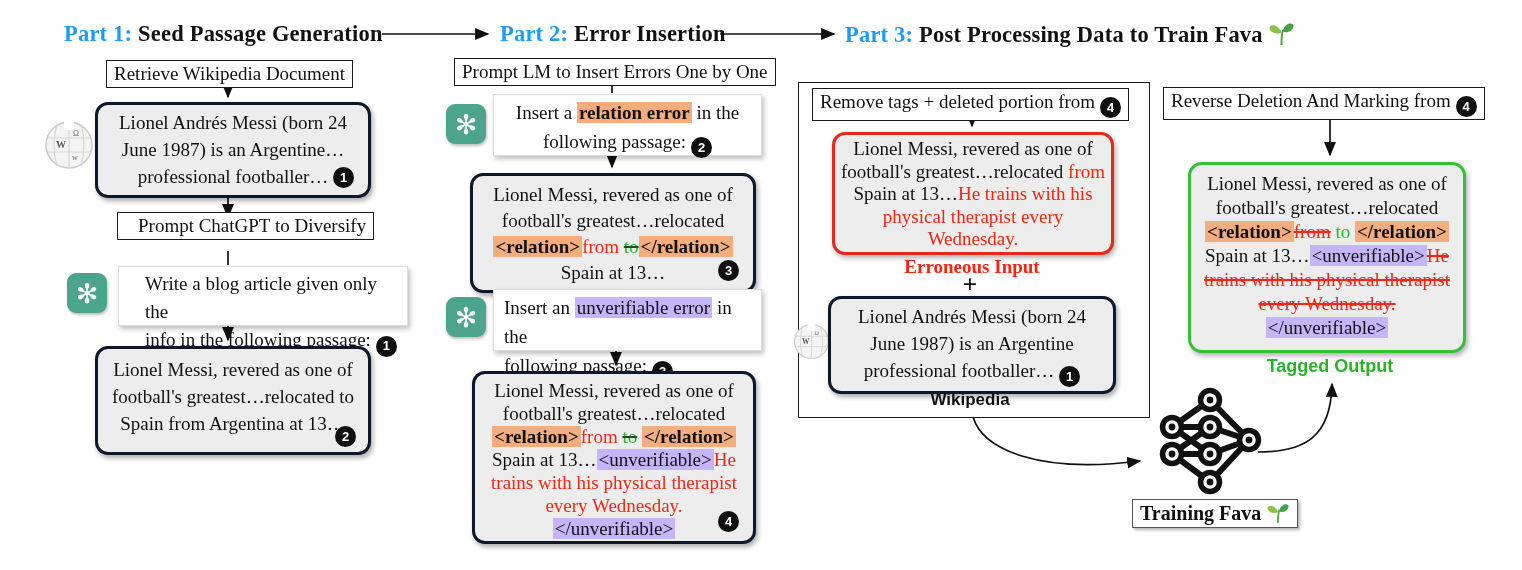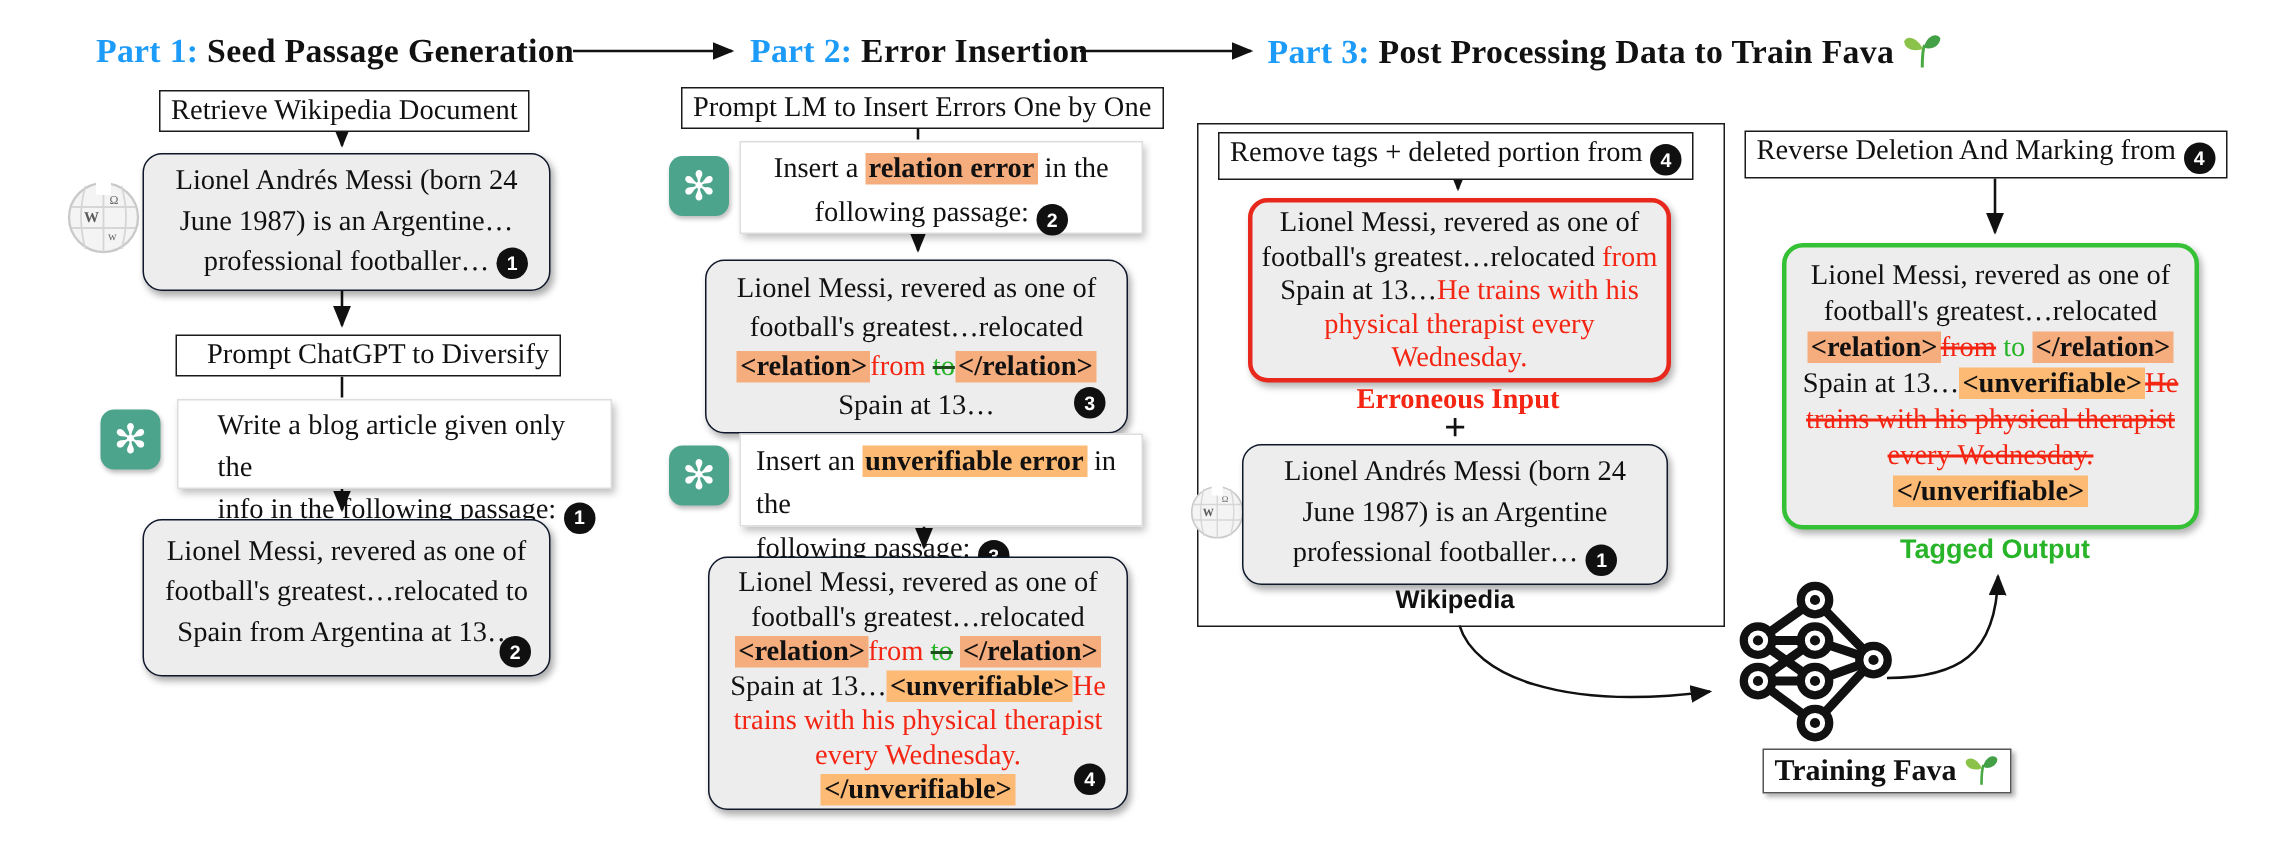--- a/index.html
+++ b/index.html
@@ -3,31 +3,31 @@
 <meta charset="utf-8">
 <style>
   html,body{margin:0;padding:0;background:#fff;}
   #canvas{position:relative;width:1522px;height:570px;background:#fff;overflow:hidden;
           font-family:"Liberation Serif",serif;color:#111;}
   .abs{position:absolute;}
   .title{font-size:22.5px;font-weight:bold;white-space:nowrap;letter-spacing:.2px;}
   .pblue{color:#1d9bf9;}
   .lbox{position:absolute;border:1.6px solid #1a1a1a;background:#fff;font-size:19px;
         padding:2px 7px;white-space:nowrap;text-align:center;}
-  .gbox{position:absolute;background:#ededed;border:1px solid #0f172a;border-radius:13px;
+  .gbox{position:absolute;background:#ededed;border:3px solid #0f172a;border-radius:13px;
         box-shadow:2px 3px 5px rgba(0,0,0,.33);font-size:19px;text-align:center;color:#111;}
   .pbox{position:absolute;background:#fff;border:1px solid #ddd;
         box-shadow:2px 3px 5px rgba(0,0,0,.25);font-size:19px;text-align:left;
         padding:3px 10px;}
   .badge{display:inline-flex;width:21px;height:21px;border-radius:50%;background:#101010;
          color:#fff;font-family:"Liberation Sans",sans-serif;font-weight:bold;font-size:13px;
          align-items:center;justify-content:center;vertical-align:-4px;margin-left:5px;}
   .badge-br{position:absolute;right:13px;bottom:8px;margin-left:0;}
   .tag-r{background:#f5ad7d;font-weight:bold;padding:0 2px;}
-  .tag-u{background:#fdba74;font-weight:bold;padding:0 2px;text-align:right;}
+  .tag-u{background:#c4b5fd;font-weight:normal;padding:0 2px;text-align:right;}
   .red{color:#f42613;}
   .green{color:#28b428;}
   .strike{text-decoration:line-through;text-decoration-thickness:2px;}
   .strike-dark{text-decoration:line-through;text-decoration-thickness:2px;text-decoration-color:#1c4f1c;}
   .gpt{position:absolute;width:40px;height:40px;border-radius:9px;background:#4ba48b;
        color:#fff;display:flex;align-items:center;justify-content:center;font-size:27px;
        font-family:"DejaVu Sans",sans-serif;box-shadow:1px 2px 3px rgba(0,0,0,.25);}
   .sans{font-family:"Liberation Sans",sans-serif;}
   .outer-rect{position:absolute;border:1.6px solid #1a1a1a;background:transparent;}
   .redbox{position:absolute;background:#ededed;border:3px solid #e8281c;border-radius:13px;
@@ -96,21 +96,21 @@
     <text x="28" y="40" font-size="8" fill="#6a6a6a" font-family="Liberation Serif,serif">w</text>
   </svg>
 
   <div class="gbox" style="left:95px;top:102px;width:270px;height:86px;line-height:27px;padding-top:4px;">
     <div>Lionel Andrés Messi (born 24</div>
     <div>June 1987) is an Argentine…</div>
     <div>professional footballer…</div>
     <span class="badge badge-br" style="right:14px;bottom:7px;">1</span>
   </div>
 
-  <div class="lbox" style="left:117px;top:223px;padding-left:20px;">Prompt ChatGPT to Diversify</div>
+  <div class="lbox" style="left:117px;top:212px;padding-left:20px;">Prompt ChatGPT to Diversify</div>
 
   <div class="gpt" style="left:67px;top:273px;">
       <span>✻</span>
     </div>
 
   <div class="pbox" style="left:118px;top:266px;width:252px;height:52px;line-height:28px;padding-left:26px;">
     <div>Write a blog article given only the</div>
     <div><span>info in the following passage:</span><span class="badge">1</span></div>
   </div>
 
@@ -230,21 +230,21 @@
       <circle cx="58" cy="20" r="3.4"></circle>
         <circle cx="20" cy="47" r="3.4"></circle>
         <circle cx="20" cy="74" r="3.4"></circle>
       <circle cx="58" cy="47" r="3.4"></circle>
         <circle cx="58" cy="74" r="3.4"></circle>
         <circle cx="97" cy="60" r="3.4"></circle>
       <circle cx="58" cy="102" r="3.4"></circle>
     </g>
   </svg>
 
-  <div class="lbox" style="left:1132px;top:499px;border-color:#555;font-weight:bold;font-size:20px;box-shadow:2px 2px 3px rgba(0,0,0,.3);margin-left:43px;">
+  <div class="lbox" style="left:1132px;top:499px;border-color:#555;font-weight:bold;font-size:20px;box-shadow:2px 2px 3px rgba(0,0,0,.3);">
     <span>Training Fava</span><svg class="seed" width="24" height="22" viewBox="0 0 27 25">
         <path d="M13.5 24 C13.5 18 13.5 13 15 9" stroke="#49a942" stroke-width="2" fill="none"></path>
         <path d="M13.8 11.5 C10 3.5 3 2.5 1.5 6.5 C1.5 12 9 13.8 13.8 11.5 Z" fill="#8bc34a"></path>
         <path d="M14.6 10.5 C16.5 2.5 23.5 0.5 25.5 4.5 C25.5 10 18.5 12.8 14.6 10.5 Z" fill="#43a047"></path>
       </svg>
   </div>
 
 </div>
 
 </body></html>

